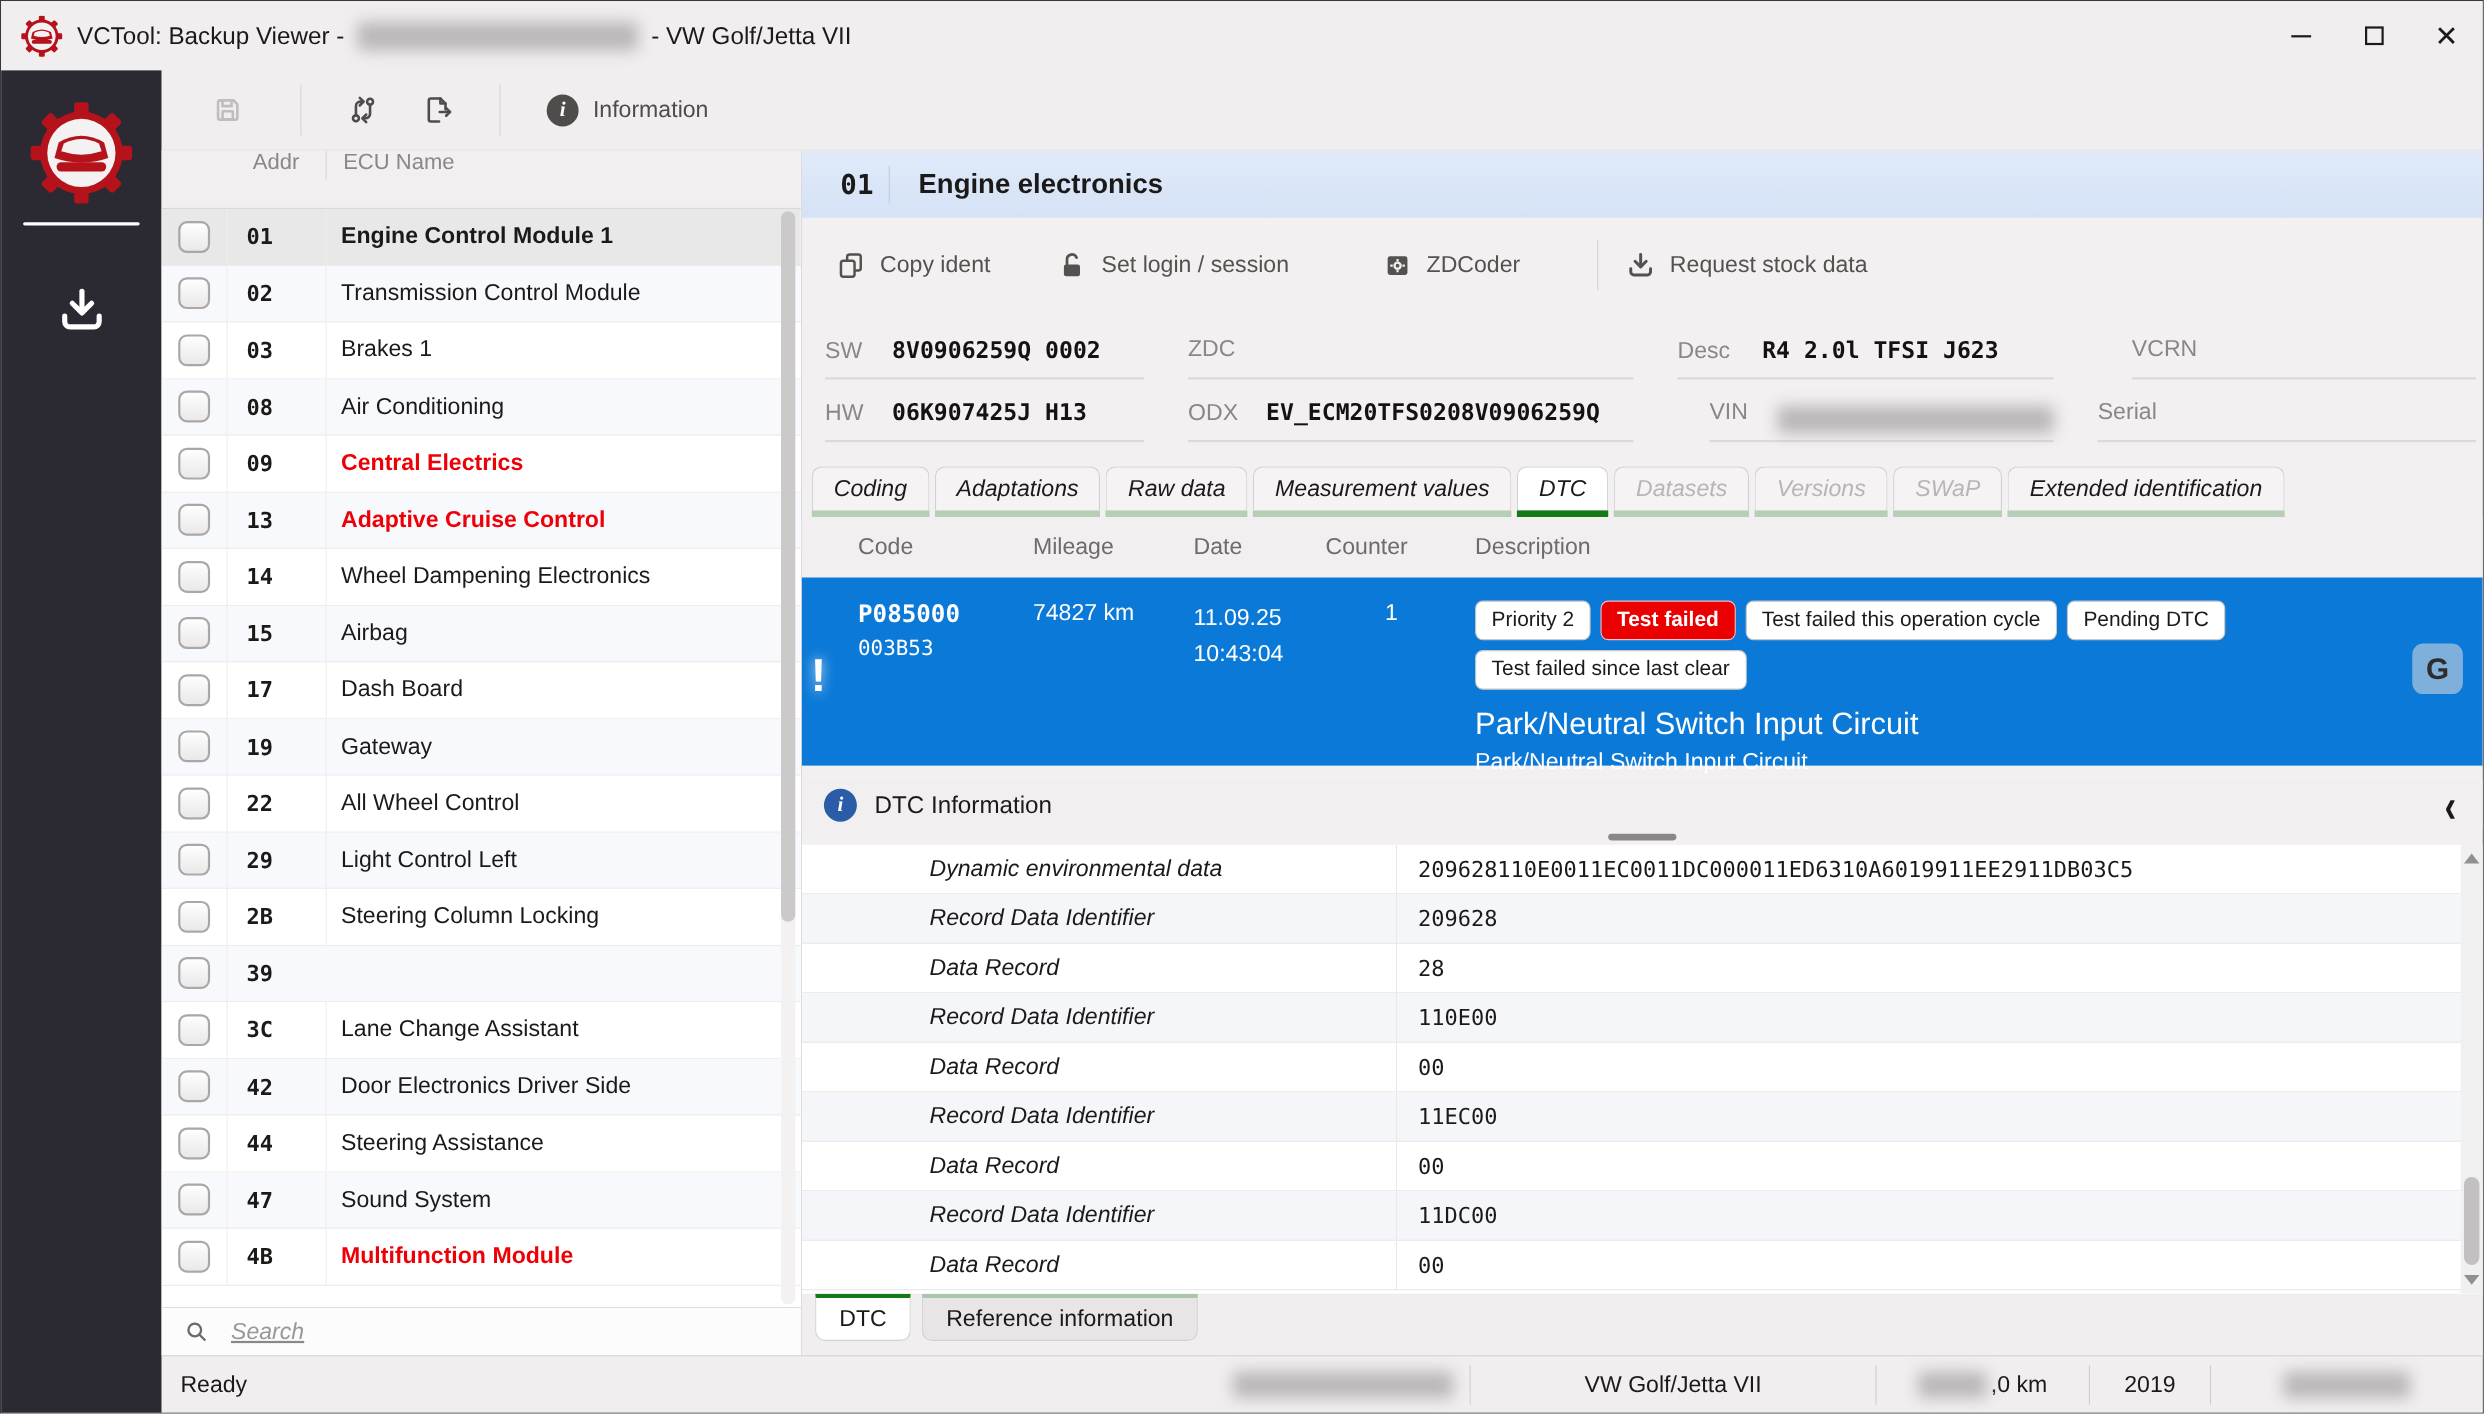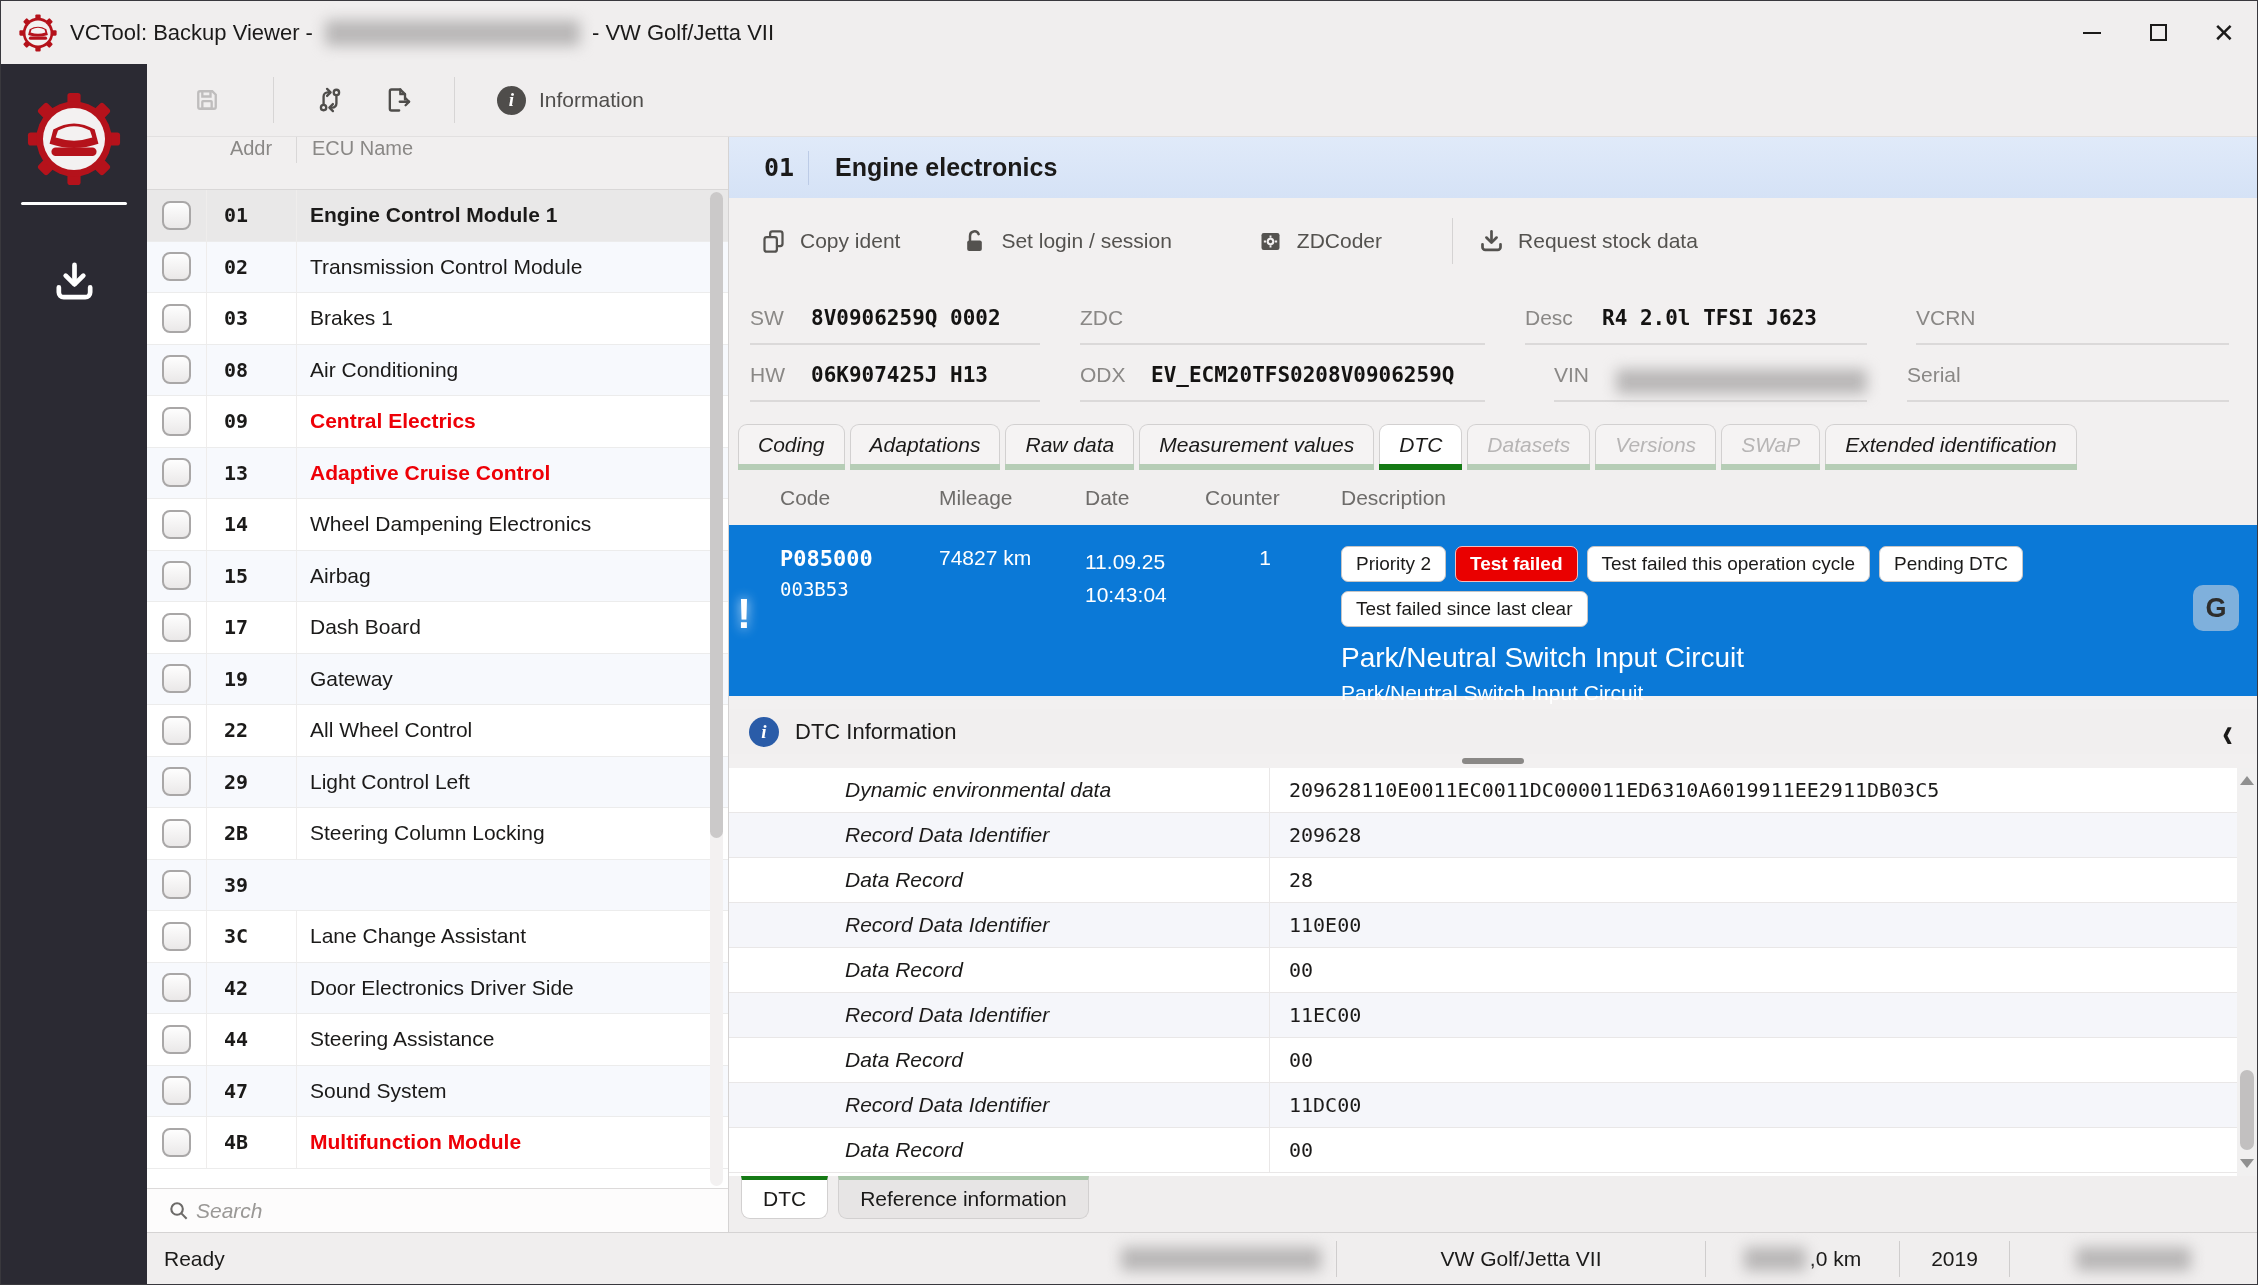--- a/index.html
+++ b/index.html
@@ -61,41 +61,41 @@
                font-family: "DejaVu Sans Mono", monospace; font-weight: bold; font-size: 20px;
                border-left: 1px solid #efedec; }
   .name-cell { flex: 1; display: flex; align-items: center; padding-left: 13px; border-left: 1px solid #efedec; }
   .ecu-row.selected .name-cell { font-weight: bold; }
   .ecu-row.alert .name-cell { color: #ee0007; font-weight: bold; }
   .ecu-scroll { position: absolute; right: 5px; top: 2px; bottom: 2px; width: 13px; background: #f3f1f1; border-radius: 7px; }
   .ecu-thumb { position: absolute; top: 0; left: 0; width: 13px; height: 646px; background: #cbc9c9; border-radius: 7px; }
   .search-box { height: 44px; flex: none; border-top: 1px solid #dcdada; background: #fdfcfc; display: flex; align-items: center; }
   .search-ico { width: 23px; height: 23px; color: #6c6a68; margin-left: 20px; flex: none; }
   .search-input { border: none; outline: none; background: transparent; font-style: italic; font-size: 21px;
-                  color: #8a8886; margin-left: 4px; width: 430px; font-family: "Liberation Sans", sans-serif; }
+                  color: #8a8886; margin-left: 18px; width: 430px; font-family: "Liberation Sans", sans-serif; text-decoration: underline; }
   .search-input::placeholder { color: #9a9896; font-style: italic; }
 
   
   .right-panel { flex: 1; display: flex; flex-direction: column; min-width: 0; background: #f2f0f0; }
   .rp-header { height: 61px; flex: none; background: linear-gradient(180deg, #e0eaf9, #d5e2f6);
                display: flex; align-items: center; }
   .rp-addr { font-family: "DejaVu Sans Mono", monospace; font-weight: bold; font-size: 25px;
              width: 58px; text-align: center; margin-left: 21px; }
   .rp-vline { width: 1px; height: 34px; background: #bccbe6; }
   .rp-name { font-size: 25px; font-weight: 600; margin-left: 26px; }
 
   .rp-actions { height: 86px; flex: none; display: flex; align-items: center; color: #54524f; font-size: 21px; }
   .act-btn { display: flex; align-items: center; gap: 13px; }
   .act-icon { width: 27px; height: 27px; display: block; }
   .a-copy { margin-left: 31px; } .a-login { margin-left: 61px; } .a-zdc { margin-left: 85px; }
   .act-sep { width: 1px; height: 46px; background: #d5d3d3; margin-left: 70px; }
   .a-req { margin-left: 25px; }
 
   .rp-ident { height: 140px; flex: none; display: grid; grid-template-columns: 290px 405px 342px auto;
-              column-gap: 40px; row-gap: 12px; padding: 16px 28px 0 21px; align-content: start; }
+              column-gap: 40px; row-gap: 12px; padding: 16px 6px 0 21px; align-content: start; }
   .field { display: flex; align-items: baseline; border-bottom: 2px solid #dbd9d9; height: 45px; padding-top: 6px; }
   .field .lbl { color: #8a8886; font-size: 21px; flex: none; }
   .lw1 { width: 48px; } .lw2 { width: 58px; } .lw3 { width: 64px; } .lw4 { width: 62px; }
   .field .val { font-family: "DejaVu Sans Mono", monospace; font-weight: bold; font-size: 21px; color: #141312;
                 margin-left: 13px; white-space: nowrap; overflow: hidden; }
   .field.f-end { justify-self: end; width: 313px; }
   .redact.r-vin { width: 298px; height: 25px; align-self: center; }
 
   .rp-tabs { height: 46px; flex: none; display: flex; align-items: flex-end; padding-left: 9px; gap: 5px; }
   .tab { position: relative; height: 40px; line-height: 40px; padding: 0 19px; background: #f5f3f3;

